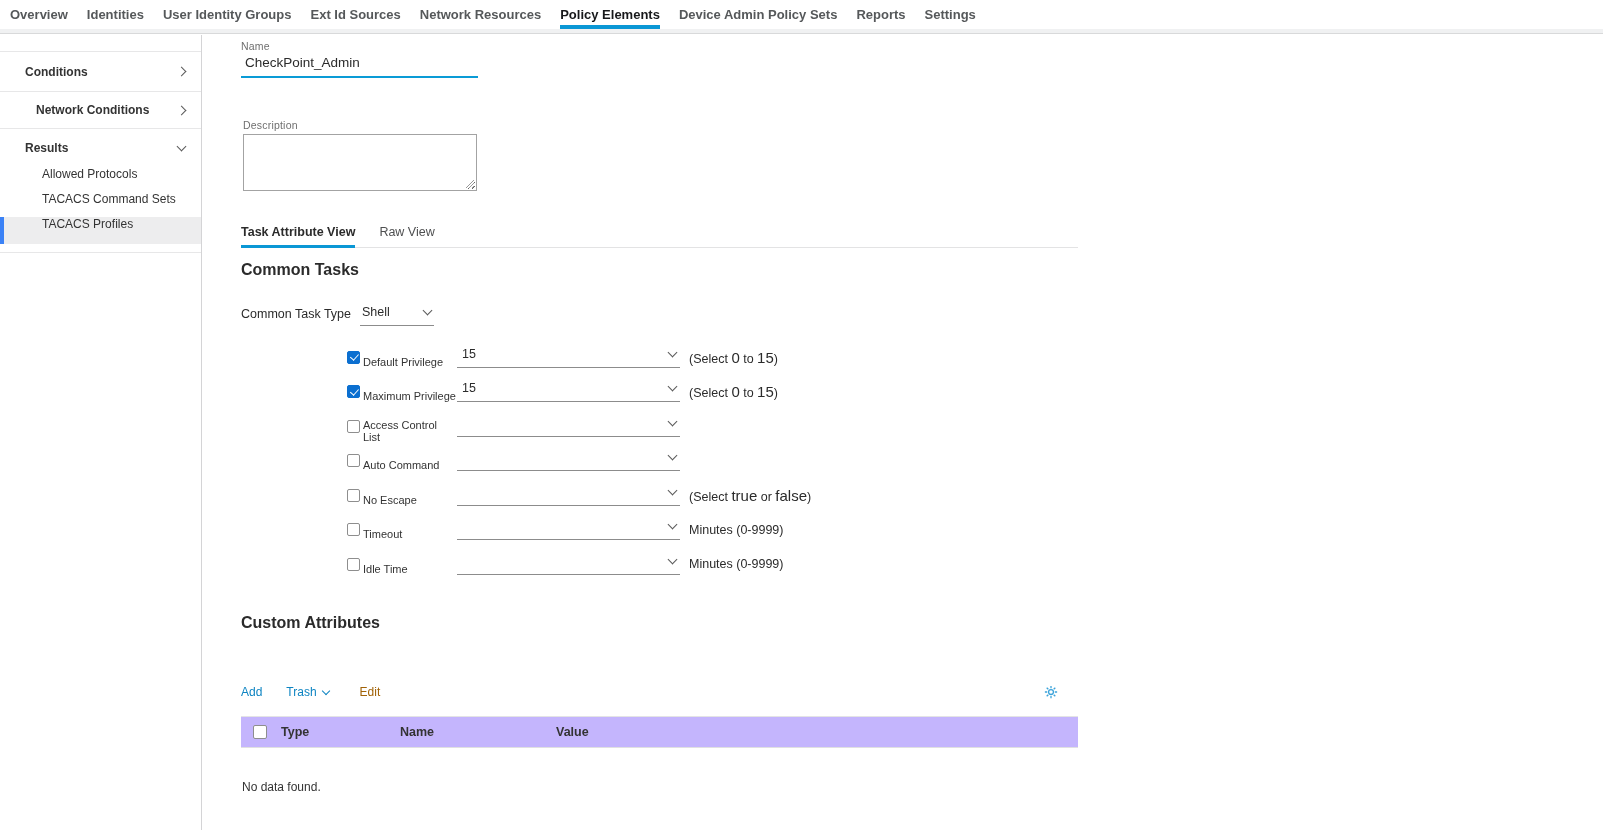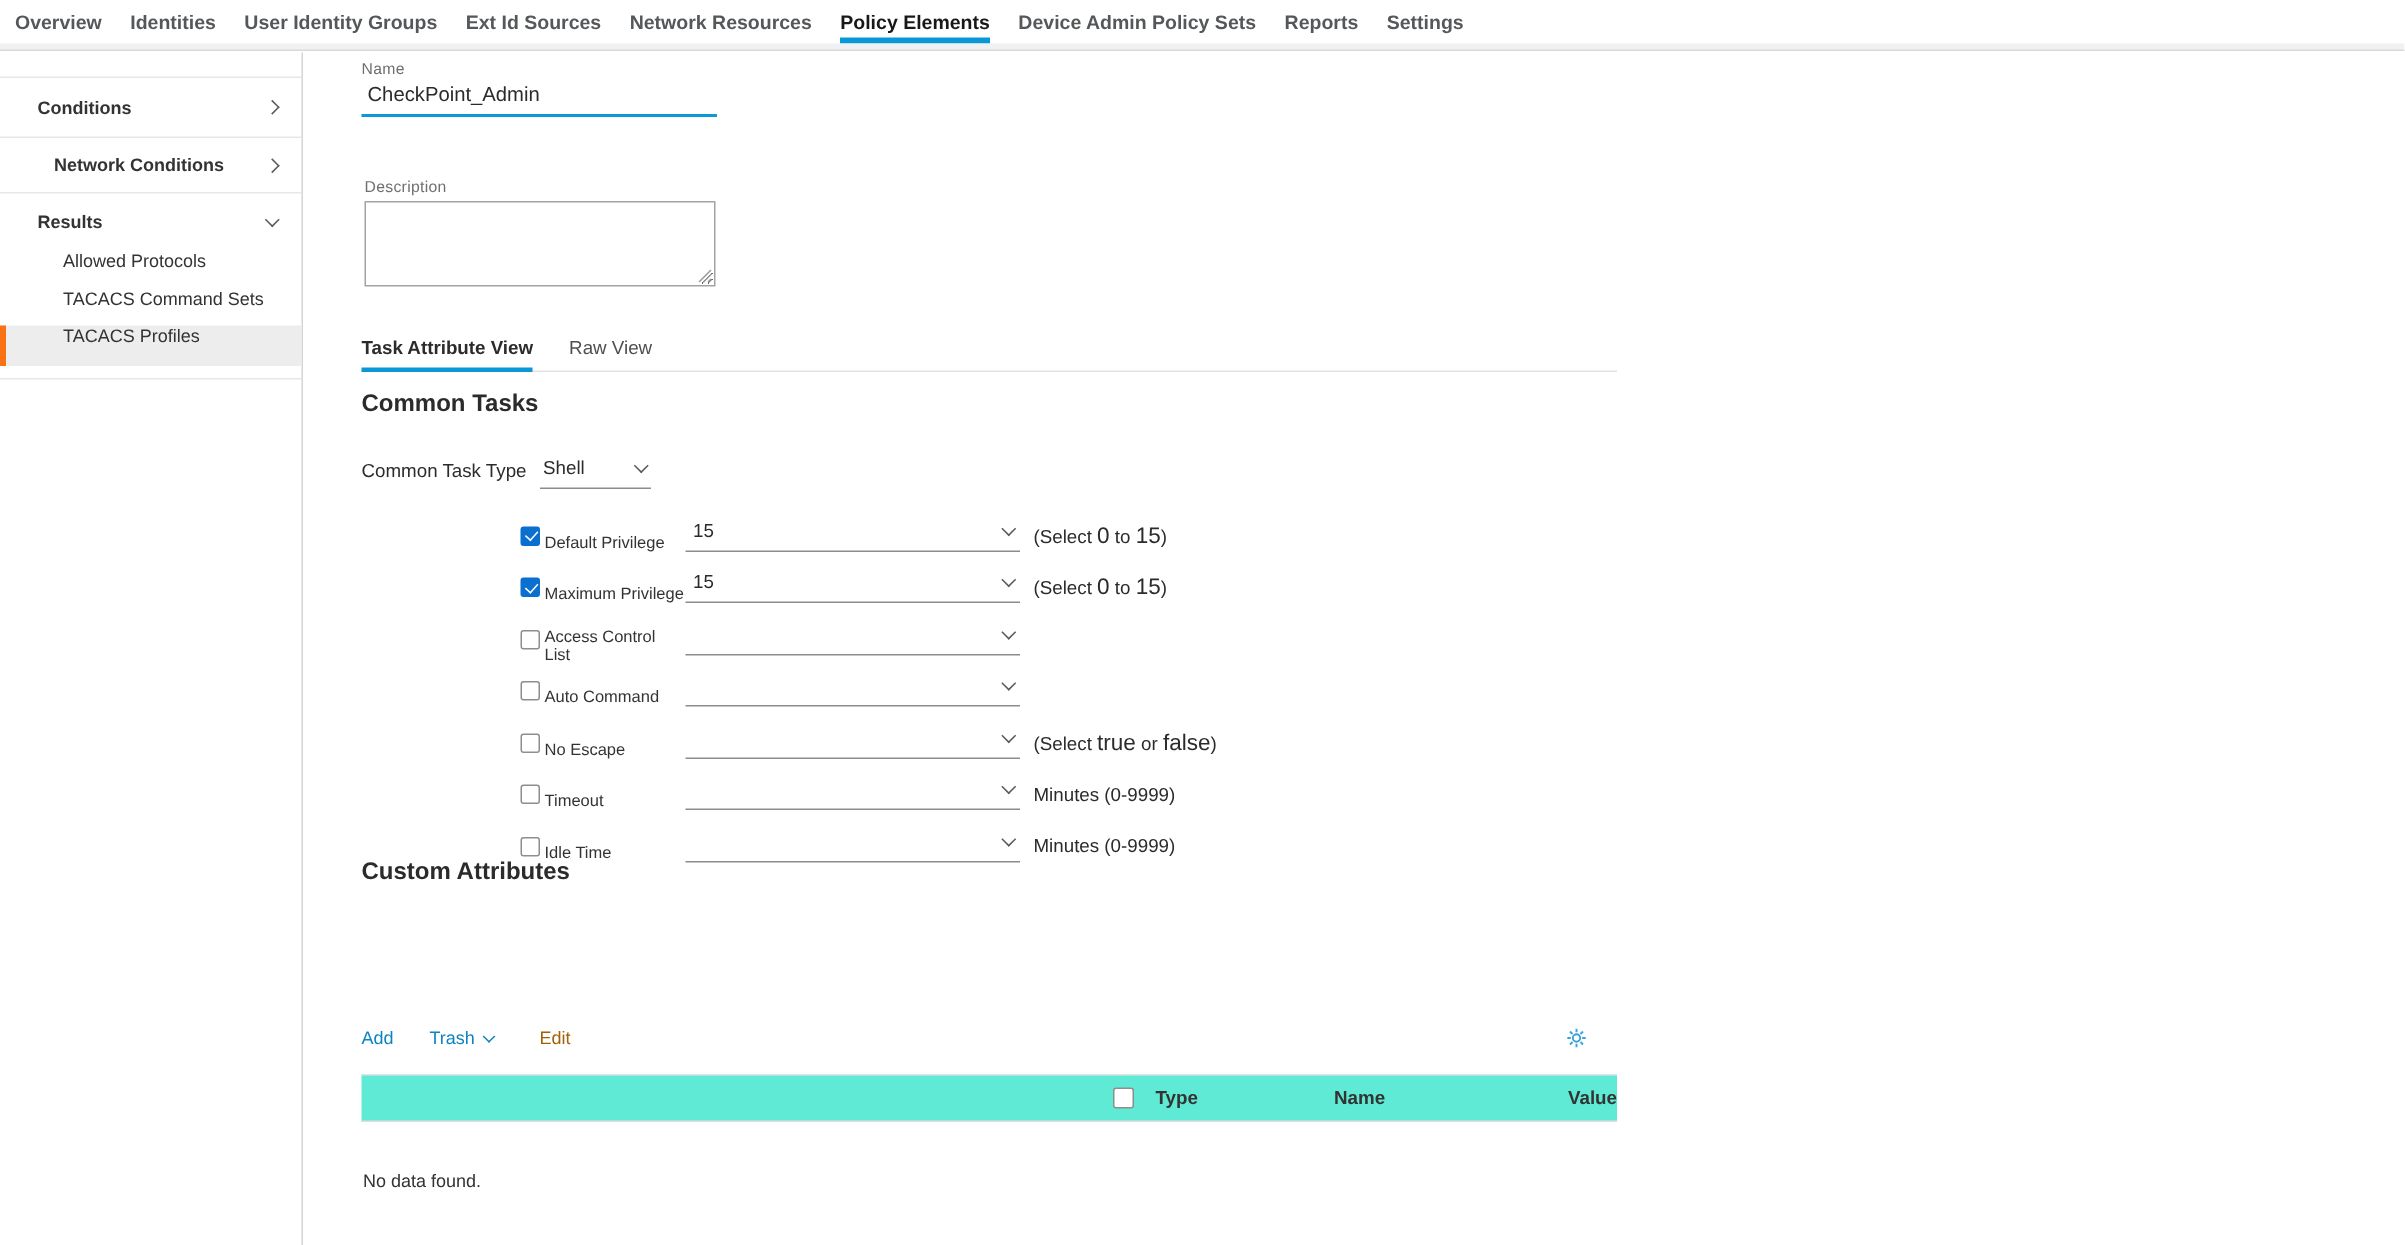--- a/index.html
+++ b/index.html
@@ -15,21 +15,21 @@
 
   
   .sidebar { position:absolute; top:35px; left:0; bottom:0; width:202px; background:#fff; border-right:1px solid #d4d4d6; font-size:12px; }
   .sb-blank { height:17px; border-bottom:1px solid #e7e7e8; }
   .sb-section { display:flex; align-items:center; justify-content:space-between; padding:0 16px 0 25px; font-weight:700; color:#333; border-bottom:1px solid #e7e7e8; cursor:pointer; }
   .sb-section.h40 { height:40px; }
   .sb-section.h37 { height:37px;padding-left:36px; }
   .sb-results-header { display:flex; align-items:center; justify-content:space-between; padding:0 16px 0 25px; font-weight:700; color:#333; height:38px; cursor:pointer; }
   .sb-group { border-bottom:1px solid #e7e7e8; padding-bottom:8px; }
   .sb-child { height:25px; display:flex; align-items:flex-start; padding-left:42px; color:#333; cursor:pointer; }
-  .sb-child.selected { background:#ededee; border-left:4px solid #f97316; padding-left:38px; height:27px; }
+  .sb-child.selected { background:#ededee; border-left:4px solid #3b82f6; padding-left:38px; height:27px; }
 
   
   .chev { width:7px; height:7px; border-right:1.6px solid #5a5a5a; border-bottom:1.6px solid #5a5a5a; display:inline-block; }
   .chev.right { transform:rotate(-45deg); }
   .chev.down  { transform:rotate(45deg); margin-top:-3px; }
   .chev.blue  { border-color:#0d84c2; }
 
   
   .main { position:absolute; top:35px; left:241px; width:837px; bottom:0; }
 
@@ -42,21 +42,21 @@
   .desc-textarea { width:234px; height:57px; border:1px solid #a3a3a3; resize:both; font-family:"Liberation Sans",sans-serif; font-size:12px; padding:4px; outline:none; }
   .resize-handle { position:absolute; right:2px; bottom:2px; pointer-events:none; }
 
   .tabs { position:absolute; top:189px; left:0; width:837px; height:24px; border-bottom:1px solid #e3e3e4; display:flex; gap:24px;align-items:center; }
   .tab { font-size:12.5px; color:#4e4f50; position:relative; cursor:pointer; padding-bottom:8px; white-space:nowrap; }
   .tab.active { font-weight:700; color:#2b2b2b; }
   .tab.active::after { content:""; position:absolute; left:0; right:0; bottom:-1px; height:3px; background:#0a97d5; }
 
   .section-title { position:absolute; left:0; font-size:16px; color:#2b2b2b; }
   .ct-title { top:226px; }
-  .ca-title { top:538px; }
+  .ca-title { top:579px; }
 
   .ctt-row { position:absolute; top:268px; left:0; display:flex; align-items:flex-start; }
   .ctt-label { font-size:12.5px; color:#2b2b2b; padding-top:4px; }
   .ctt-select { margin-left:9px; width:74px; border-bottom:1px solid #8c8c8c; display:flex; align-items:center; justify-content:space-between; padding:2px 3px 6px 2px; cursor:pointer; }
   .ctt-value { font-size:12.5px; color:#2b2b2b; }
 
   .tasks { position:absolute; top:305px; left:106px; }
   .task-row { display:flex; align-items:center; height:34.5px; }
   .cbox { width:13px; height:13px; border:1px solid #8e8e8e; border-radius:2px; background:#fff; flex:none; position:relative; }
   .cbox.checked { background:#0b6fd0; border-color:#0b6fd0; }
@@ -69,21 +69,21 @@
 
   .toolbar { position:absolute; top:650px; left:0; width:837px; display:flex; align-items:center; font-size:12px; font-weight:400; }
   .tb-link { color:#0d84c2; cursor:pointer; display:flex; align-items:center; }
   .tb-link.disabled { color:#a16207; cursor:default; }
   .tb-add { margin-right:24px; }
   .tb-trash { margin-right:31px; }
   .tb-trash .chev { margin-left:6px; width:6px; height:6px; }
   .gear-btn { margin-left:auto; margin-right:20px; cursor:pointer; display:flex; align-items:center; }
 
   .attr-table { position:absolute; top:681px; left:0; width:837px; }
-  .attr-header { height:32px; background:#5eead4; border-top:1px solid #e4e4e5; border-bottom:1px solid #e0e0e1; display:flex; align-items:center; padding-left:12px;justify-content:flex-end; }
+  .attr-header { height:32px; background:#c4b5fd; border-top:1px solid #e4e4e5; border-bottom:1px solid #e0e0e1; display:flex; align-items:center; padding-left:12px; }
   .hdr-cbox { width:14px; height:14px; border:1px solid #8e8e8e; border-radius:2px; background:#fff; flex:none; margin-right:14px; cursor:pointer; }
   .hdr-col { font-size:12.5px; font-weight:700; color:#333; }
   .hdr-col.c0 { width:119px; }
   .hdr-col.c1 { width:156px; }
   .empty-text { position:absolute; top:745px; left:1px; font-size:12px; color:#333; }
 </style>
 </head>
 <body>
 
 <div class="page">

